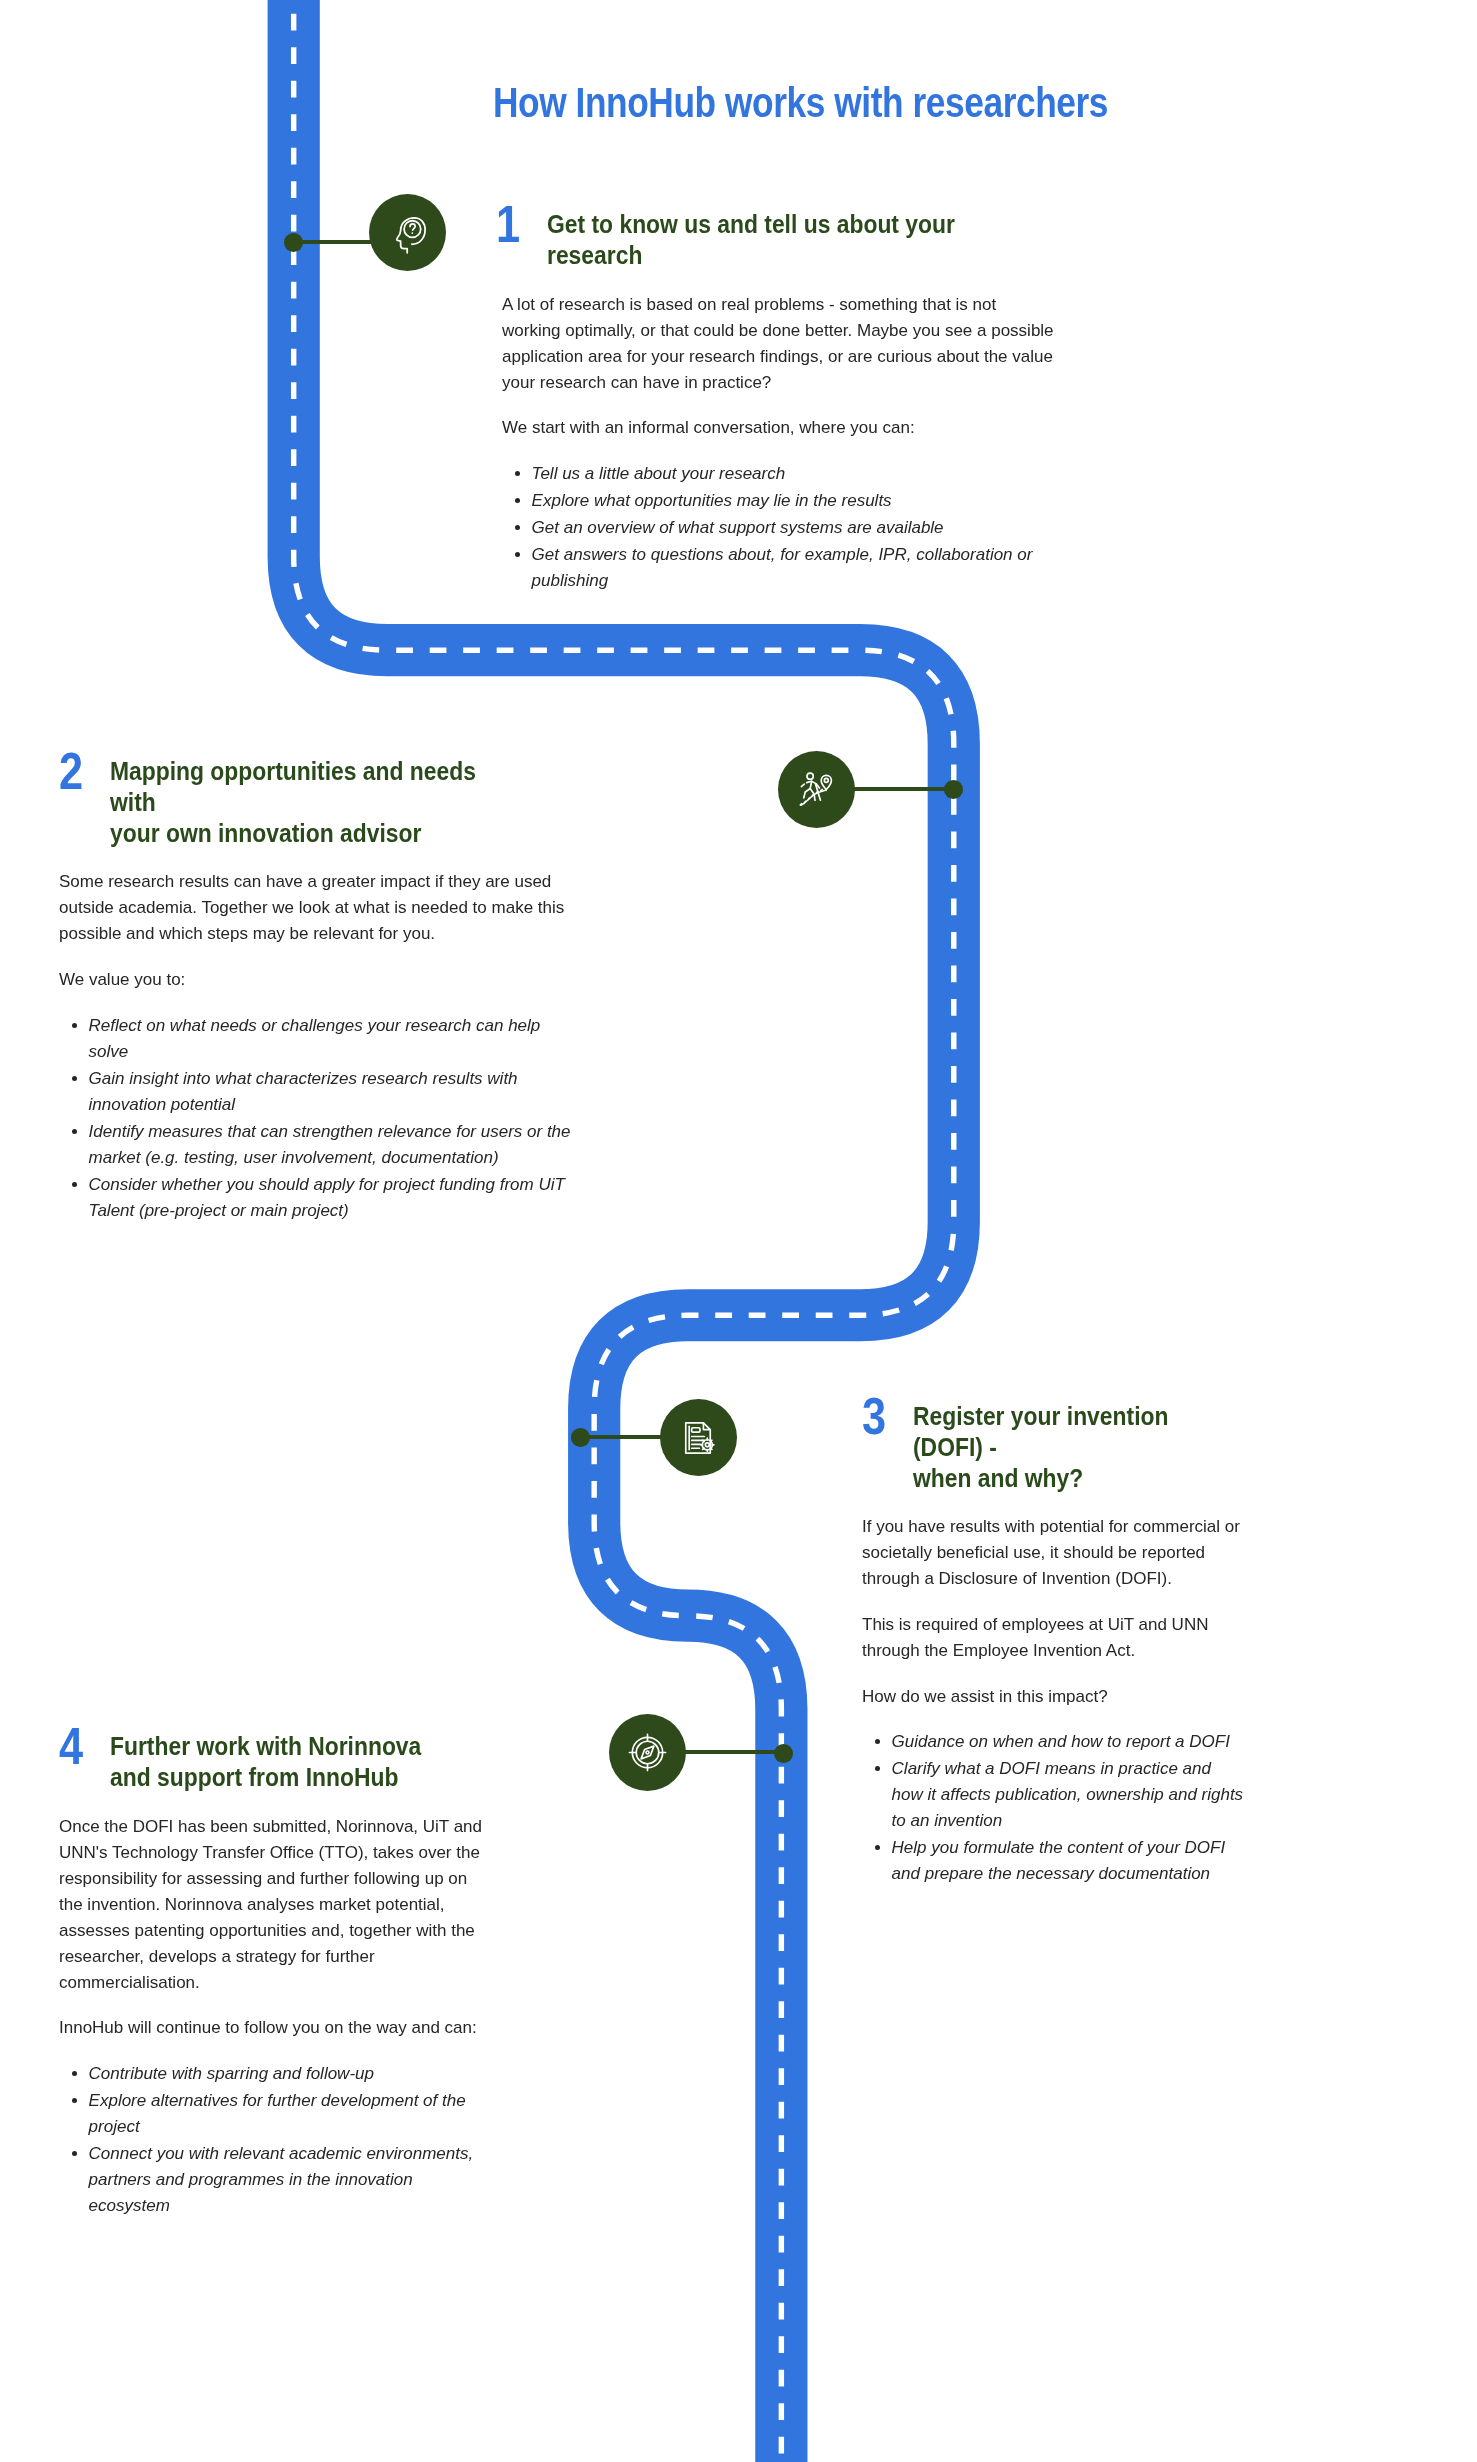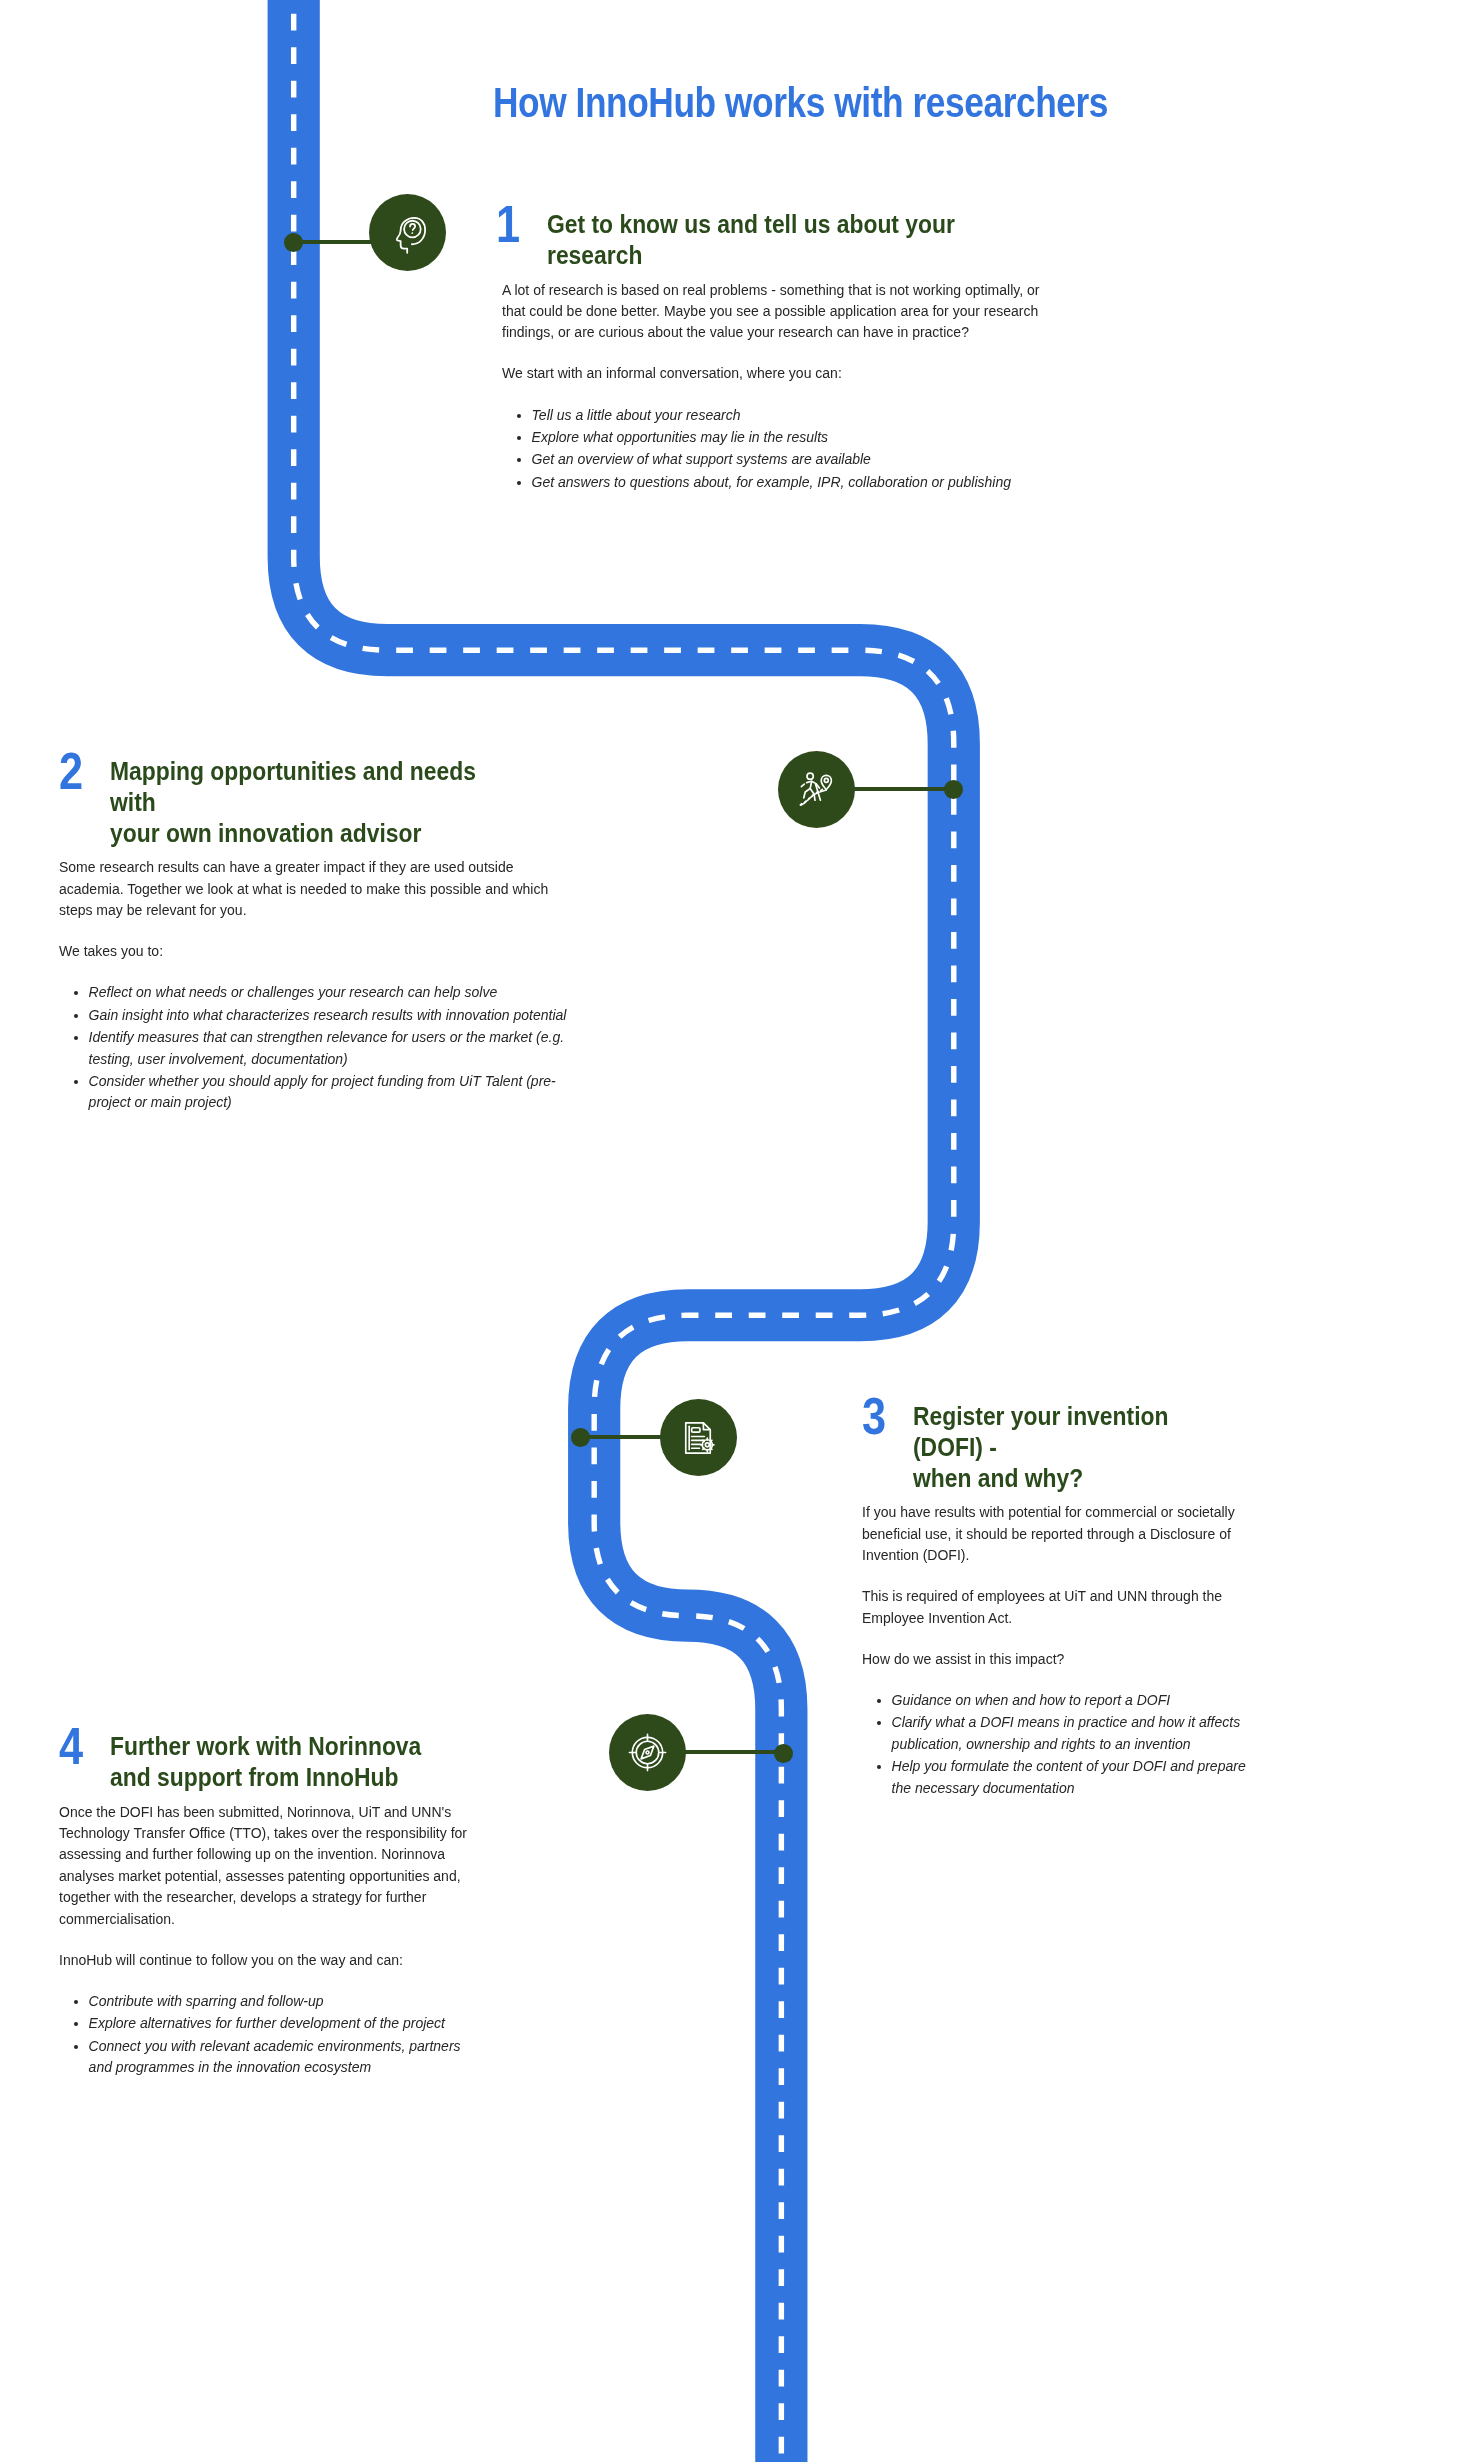--- a/index.html
+++ b/index.html
@@ -72,22 +72,22 @@
     color: #2A4A1B;
     line-height: 1.16;
     font-family: "Liberation Sans Narrow", "Liberation Sans", sans-serif;
     transform: scaleX(0.86);
     transform-origin: left top;
     padding-top: 6.9px;
     white-space: pre-line;
   }
 
   .step-body {
-    margin-top: 9px;
-    font-size: 14px;
+    margin-top: 21px;
+    font-size: 17px;
     line-height: 1.53;
     color: #262626;
   }
   .step-body p { margin: 0 0 19.7px 0; }
   .step-body p:last-child { margin-bottom: 0; }
   .step-body ul {
     margin: 0;
     padding-left: 29.6px;
     list-style: disc;
   }
@@ -262,21 +262,21 @@
   </div>
 
   <div class="step" id="step-2">
     <div class="step-head">
       <div class="step-num">2</div>
       <div class="step-title">Mapping opportunities and needs with
 your own innovation advisor</div>
     </div>
     <div class="step-body">
       <p>Some research results can have a greater impact if they are used outside academia. Together we look at what is needed to make this possible and which steps may be relevant for you.</p>
-      <p>We takes you to:</p>
+      <p>We value you to:</p>
       <ul>
         <li>Reflect on what needs or challenges your research can help solve</li>
         <li>Gain insight into what characterizes research results with innovation potential</li>
         <li>Identify measures that can strengthen relevance for users or the market (e.g. testing, user involvement, documentation)</li>
         <li>Consider whether you should apply for project funding from UiT Talent (pre-project or main project)</li>
       </ul>
     </div>
   </div>
 
   <div class="step" id="step-3">

